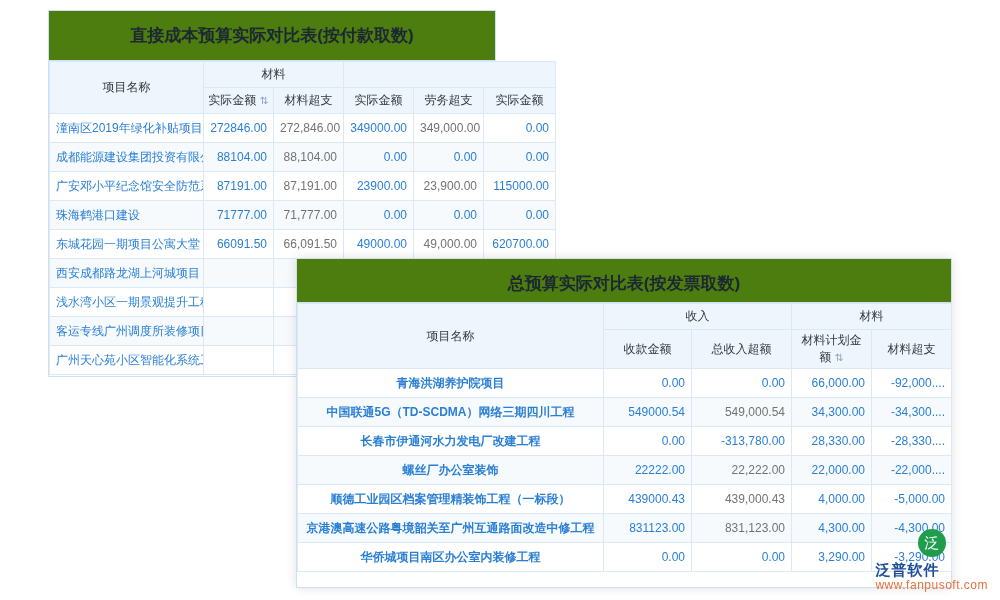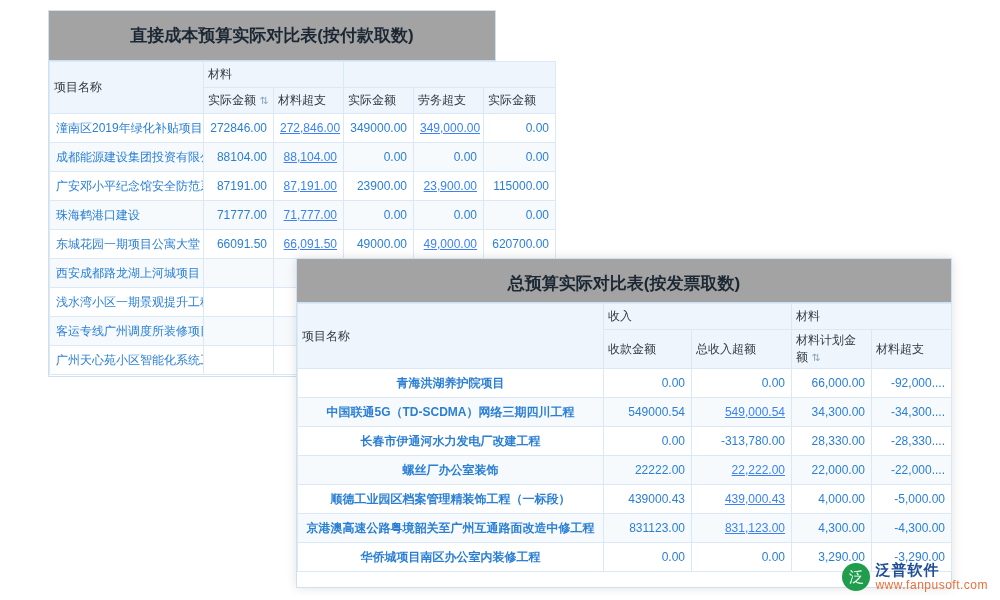--- a/index.html
+++ b/index.html
@@ -32,21 +32,21 @@
     top: 258px;
     width: 656px;
     height: 330px;
     box-shadow: 0 0 10px rgba(0,0,0,0.12);
   }
   .panel-title {
     text-align: center;
     font-size: 17px;
     font-weight: bold;
     color: #1b2733;
-    background: #a3a3a3;
+    background: #4d7c0f;
     border-bottom: 1px solid #cfe0f2;
     box-sizing: border-box;
   }
   #panel-cost .panel-title {
     height: 50px;
     line-height: 50px;
   }
   #panel-total .panel-title {
     height: 44px;
     line-height: 50px;
@@ -58,21 +58,21 @@
   }
   th, td {
     border: 1px solid #dbe8f5;
     font-size: 12px;
     font-weight: normal;
     box-sizing: border-box;
   }
   thead th {
     background: #eef5fc;
     color: #333a42;
-    text-align: left;
+    text-align: center;
     height: 26px;
     padding: 2px 4px;
   }
   thead th.tall {
     height: 52px;
   }
   tbody td {
     height: 29px;
     padding: 0 6px;
     color: #2a7fd4;
@@ -91,39 +91,39 @@
     text-align: center;
     white-space: nowrap;
     overflow: hidden;
     font-weight: bold;
   }
   td.num {
     text-align: right;
     color: #2a7fd4;
   }
   td.num.red {
-    color: #3b82f6;
-    text-decoration: underline;
+    color: #737373;
   }
   .sort-icon {
     display: inline-block;
     margin-left: 4px;
     font-size: 10px;
     color: #8aa6c0;
     transform: scaleX(1.1);
   }
   
   .watermark {
     position: absolute;
     right: 12px;
     bottom: 8px;
     display: flex;
     align-items: center;
     gap: 5px;
     pointer-events: none;
+    flex-direction: column;
   }
   .wm-logo {
     width: 28px;
     height: 28px;
     border-radius: 50%;
     background: #1f9d4d;
     position: relative;
   }
   .wm-logo::after {
     content: "泛";

